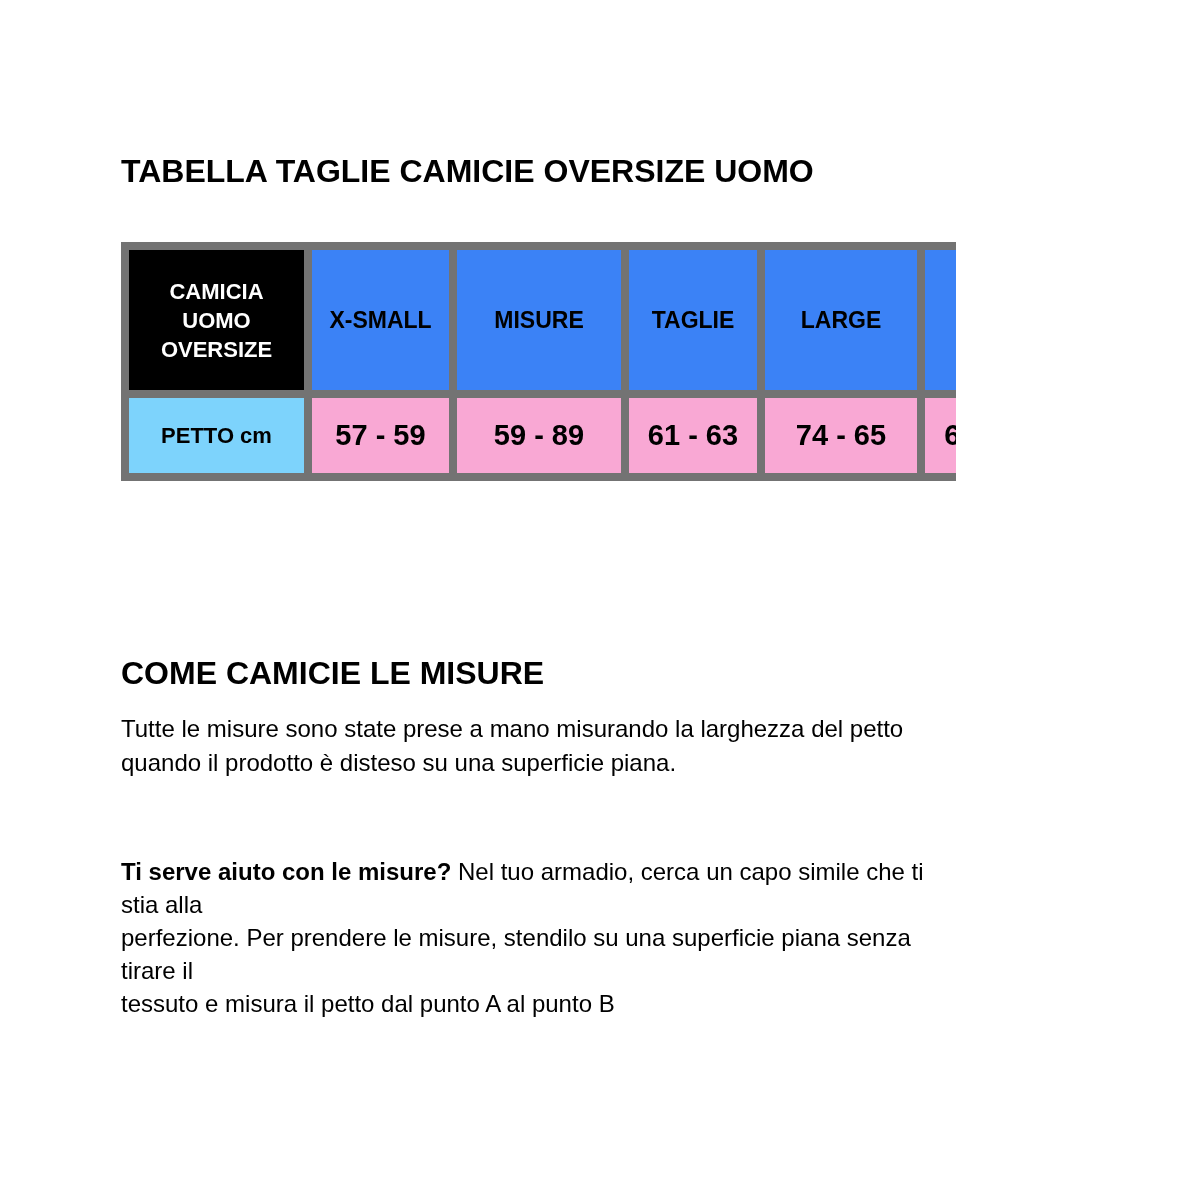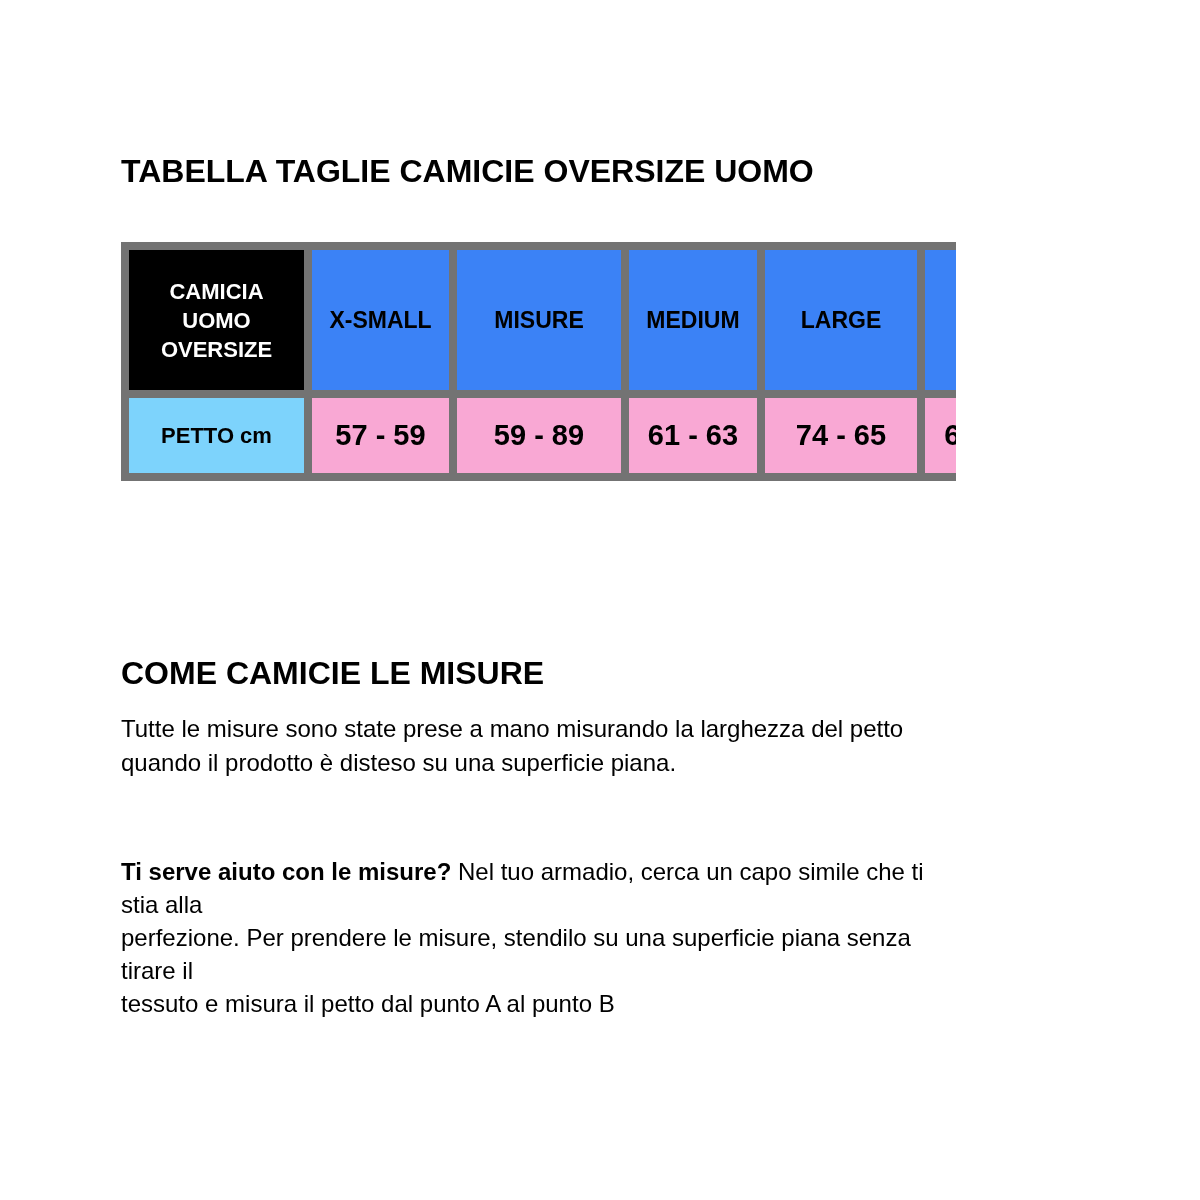--- a/index.html
+++ b/index.html
@@ -93,21 +93,21 @@
       <col style="width:160px">
       <col style="width:161px">
     </colgroup>
     <tbody>
       <tr>
         <td class="corner-cell"><span class="pre-line">CAMICIA
 UOMO
 OVERSIZE</span></td>
         <td class="size-header-cell">X-SMALL</td>
         <td class="size-header-cell">MISURE</td>
-        <td class="size-header-cell">MEDIUM</td>
+        <td class="size-header-cell">TAGLIE</td>
         <td class="size-header-cell">LARGE</td>
         <td class="size-header-cell">XL</td>
       </tr>
       <tr>
         <td class="row-label-cell">PETTO cm</td>
         <td class="value-cell">57 - 59</td>
         <td class="value-cell">59 - 89</td>
         <td class="value-cell">61 - 63</td>
         <td class="value-cell">74 - 65</td>
         <td class="value-cell">65 - 68.5</td>

